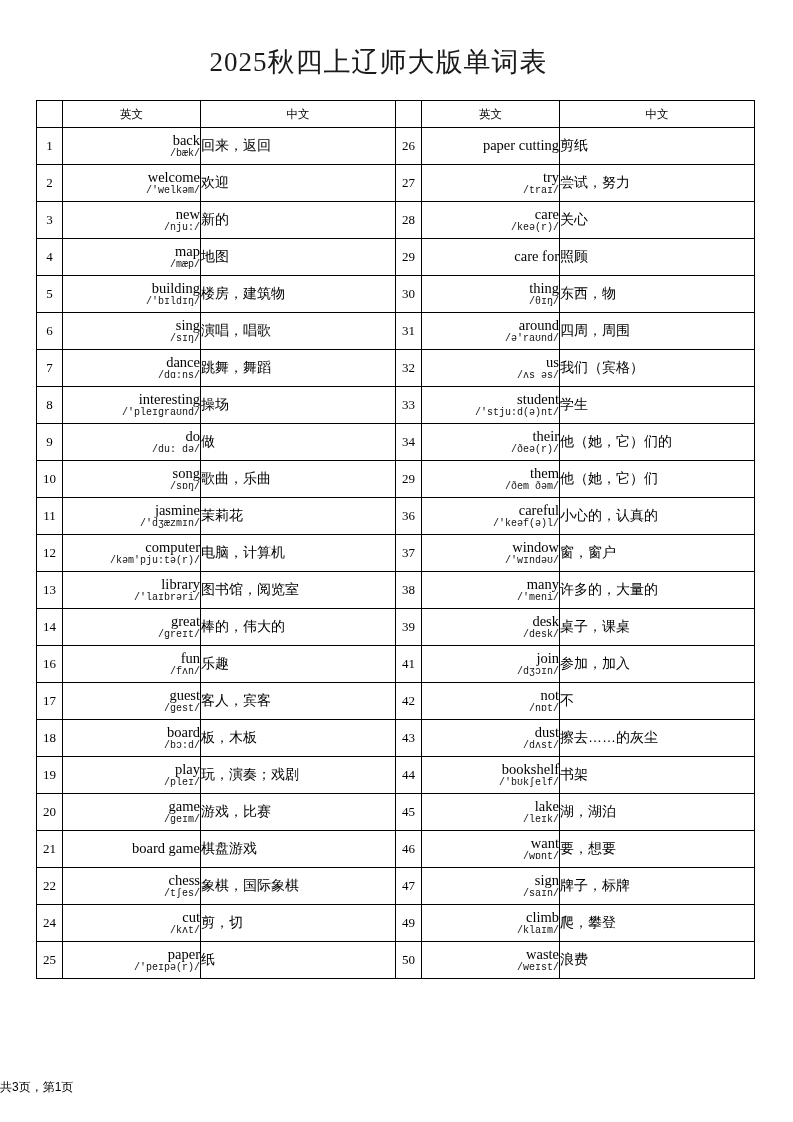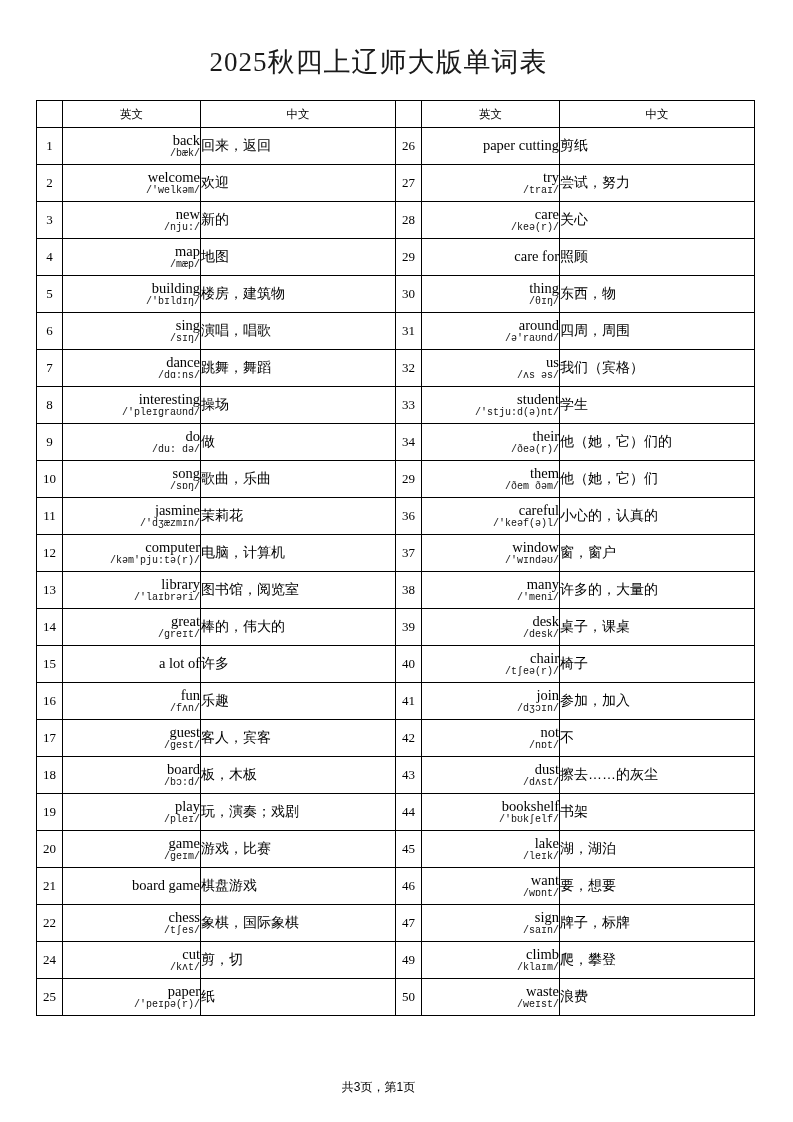--- a/index.html
+++ b/index.html
@@ -84,21 +84,21 @@
     display: block;
     color: #111;
     white-space: nowrap;
   }
   tr.row { height: 37px; }
   .footer {
     position: absolute;
     left: 0;
     right: 0;
     bottom: 26px;
-    text-align: center;
+    text-align: left;
     font-family: "Liberation Sans", sans-serif;
     font-size: 12px;
     color: #000;
   }
 </style>
 </head>
 <body>
 
 <div class="page">
 
@@ -312,33 +312,20 @@
           </td>
           <td class="zh">棒的，伟大的</td>
           <td class="num">39</td>
           <td class="en">
             <span class="word">desk</span>
             <span class="ipa">/desk/</span>
           </td>
           <td class="zh">桌子，课桌</td>
         </tr>
         <tr class="row">
-          <td class="num">15</td>
-          <td class="en">
-            <span class="word">a lot of</span>
-          </td>
-          <td class="zh">许多</td>
-          <td class="num">40</td>
-          <td class="en">
-            <span class="word">chair</span>
-            <span class="ipa">/tʃeə(r)/</span>
-          </td>
-          <td class="zh">椅子</td>
-        </tr>
-        <tr class="row">
           <td class="num">16</td>
           <td class="en">
             <span class="word">fun</span>
             <span class="ipa">/fʌn/</span>
           </td>
           <td class="zh">乐趣</td>
           <td class="num">41</td>
           <td class="en">
             <span class="word">join</span>
             <span class="ipa">/dʒɔɪn/</span>

